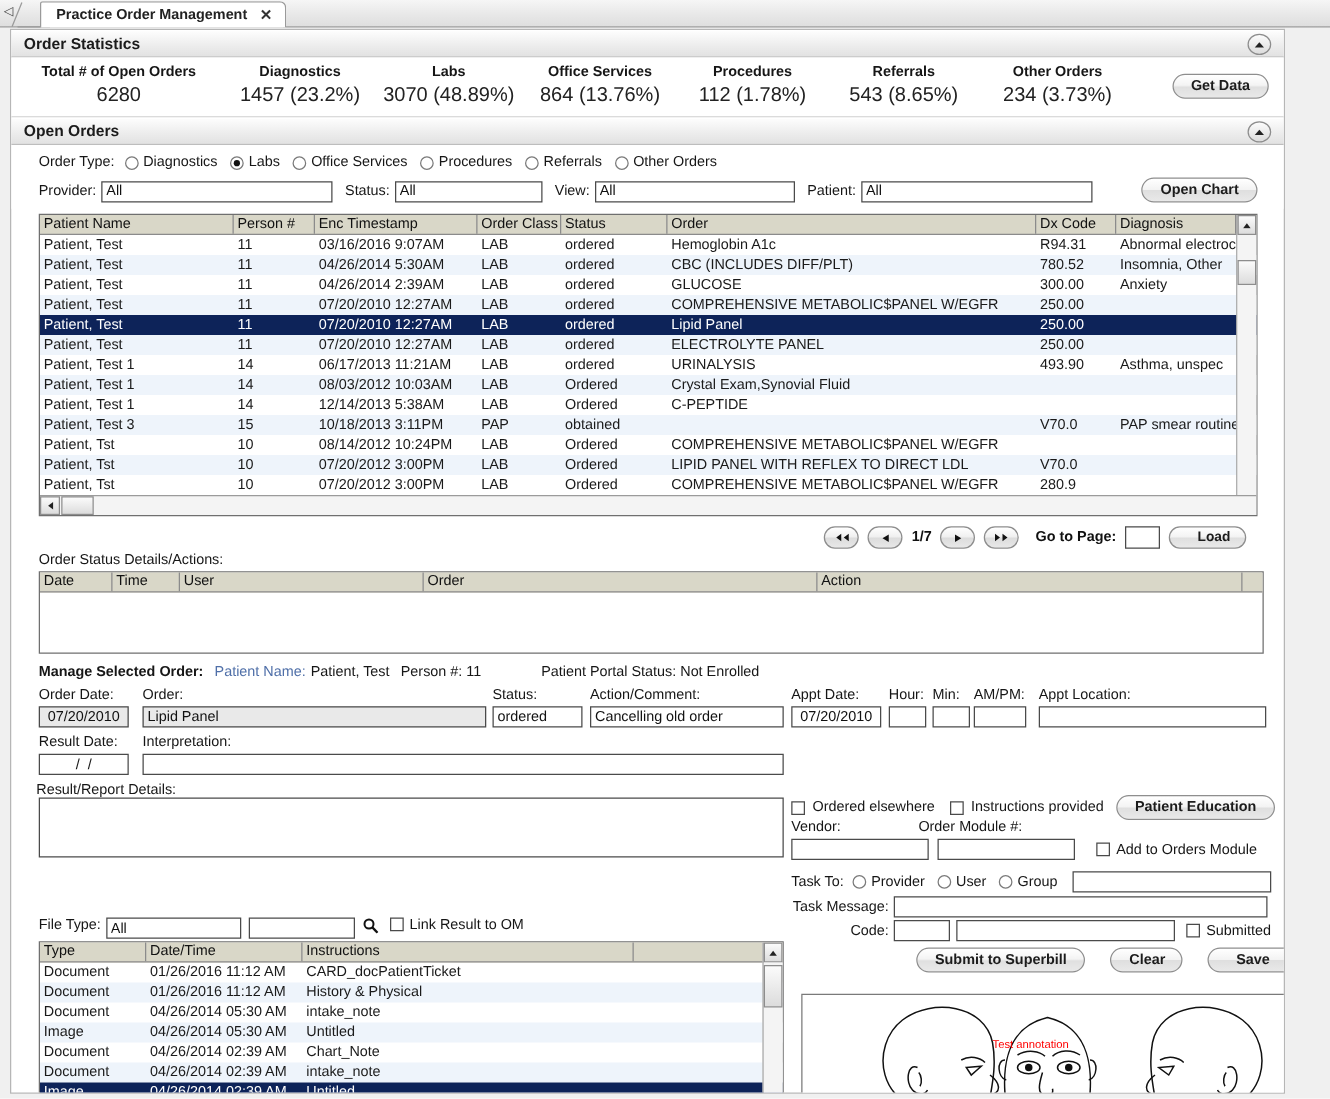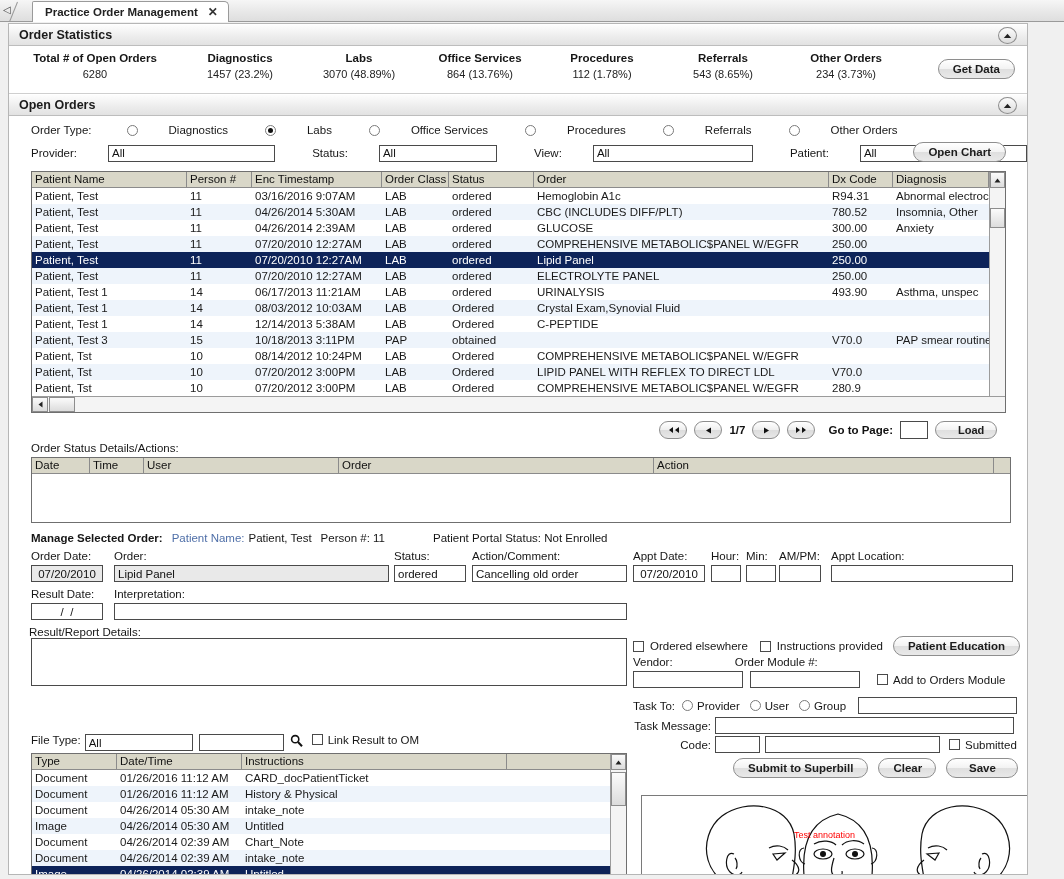--- a/index.html
+++ b/index.html
@@ -91,38 +91,38 @@
     border-bottom: 1px solid #cfcfcf;
     background: #ffffff;
     padding-top: 6px;
     position: relative;
   }
   .stat {
     text-align: center;
     flex: 0 0 auto;
   }
   .stat .lbl { font-size: 11.5px; font-weight: bold; color: #161616; }
-  .stat .val { font-size: 11px; color: #222; margin-top: 4px; }
+  .stat .val { font-size: 16px; color: #222; margin-top: 4px; }
 
   
   .btn {
     border: 1px solid #8e8e8e;
     border-radius: 11px;
     background: linear-gradient(to bottom,#ffffff 0%,#f3f3f3 48%,#dfdfdf 52%,#e9e9e9 100%);
     font-family: "Liberation Sans", sans-serif;
     font-size: 11.5px; font-weight: bold; color: #1c1c1c;
     padding: 3px 14px;
     cursor: pointer;
     white-space: nowrap;
   }
   .btn.small { border-radius: 10px; padding: 2px 22px; font-size: 11px; }
 
   
   .filters { background: #fff; padding: 4px 0 4px 0; }
-  .frow { display: flex; align-items: center; height: 20px; padding-left: 22px; gap: 27px; }
+  .frow { display: flex; align-items: center; height: 20px; padding-left: 22px; }
   .frow .lab { font-size: 11.5px; color: #161616; margin-right: 4px; white-space: nowrap; }
   .radio {
     width: 11px; height: 11px; border-radius: 50%;
     border: 1px solid #7a7a7a;
     background: #fff;
     display: inline-block; position: relative;
     margin-right: 4px; cursor: pointer; flex: 0 0 auto;
   }
   .radio.on::after {
     content:''; position:absolute; left:2px; top:2px;
@@ -645,21 +645,21 @@
     </div>
 
     <div style="position:absolute;left:624px;top:712px;display:flex;align-items:center">
       <span class="lbl" style="width:78px;text-align:right">Code:</span>
       <input class="tf" style="width: 45px; margin-left: 4px;" value="">
       <input class="tf" style="width: 175px; margin-left: 5px;" value="">
       <span class="chk" style="margin-left:9px"></span>
       <span class="lbl" style="margin-left:5px">Submitted</span>
     </div>
 
-    <div style="position:absolute;left:724px;top:734px;display:flex;align-items:flex-end;gap:10px">
+    <div style="position:absolute;left:724px;top:734px;display:flex;align-items:flex-end;gap:20px">
       <button class="btn">Submit to Superbill</button>
       <button class="btn" style="width:58px">Clear</button>
       <button class="btn" style="width:72px">Save</button>
     </div>
 
     
     <div style="position:absolute;left:22px;top:710px;display:flex;align-items:flex-start">
       <span class="lbl" style="margin-right:4px">File Type:</span>
       <input class="tf" style="width: 108px;" value="All">
       <input class="tf" style="width: 85px; margin-left: 6px;" value="">

